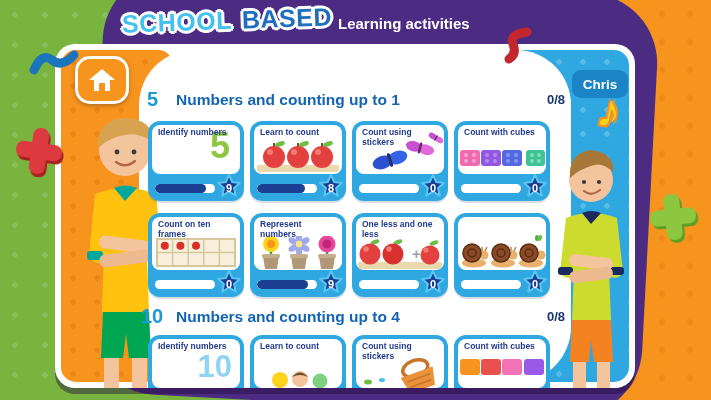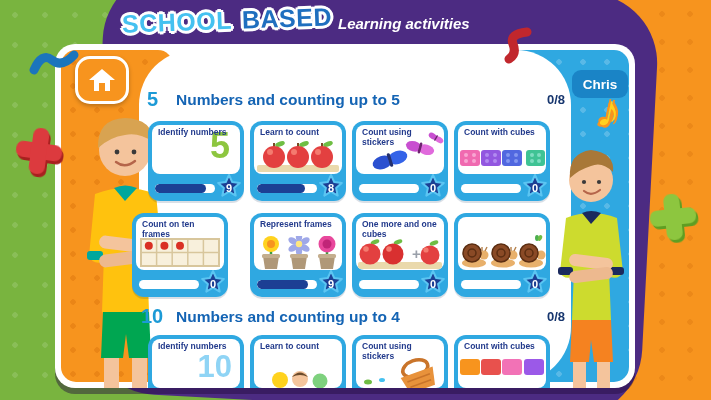--- a/index.html
+++ b/index.html
@@ -21,21 +21,21 @@
   .purple-blob{
     left:95px;top:-18px;width:555px;height:424px;
     background:#4C2B82;border-radius:70px;transform:rotate(3deg);
   }
   
   .logo{left:122px;top:6px;font-size:25px;font-weight:800;letter-spacing:.5px;
     transform:rotate(-2deg);z-index:9;white-space:nowrap;
     text-shadow:-2px -2px 0 #fff,2px -2px 0 #fff,-2px 2px 0 #fff,2px 2px 0 #fff,0 3px 0 #fff,3px 0 0 #fff,-3px 0 0 #fff,0 -3px 0 #fff;}
   .logo .w1{color:#45C1F0;margin-right:10px;}
   .logo .w2{color:#1F6FBF;}
-  .subtitle{left:338px;top:15px;color:#fff;font-weight:bold;font-size:15px;z-index:9;font-style:italic;}
+  .subtitle{left:338px;top:15px;color:#fff;font-weight:bold;font-size:15px;z-index:9;}
   
   .card{left:55px;top:44px;width:580px;height:344px;background:#fff;border-radius:20px;
     overflow:hidden;z-index:5;box-shadow:0 6px 0 rgba(35,10,60,.45);}
   .orange-strip{left:6px;top:6px;bottom:6px;width:112px;border-radius:15px;
     background-color:#F7941E;
     background-image:radial-gradient(rgba(215,110,10,.40) 2.5px, transparent 3px);
     background-size:24px 24px;}
   .bluebg{left:420px;top:6px;right:6px;bottom:6px;border-radius:15px;
     background-color:#2FA8E1;
     background-image:radial-gradient(rgba(255,255,255,.20) 2.5px, transparent 3px);
@@ -149,21 +149,21 @@
       <path d="M14 1 L27 12 L22 12 L22 23 L6 23 L6 12 L1 12 Z" fill="#fff"></path>
       <rect x="11" y="15" width="6" height="8" fill="#F7941E"></rect>
     </svg>
   </div>
 
   <div class="abs chris-btn">
     <span>Chris</span>
   </div>
 
   <div class="abs sec-badge" style="left:92px;top:44px">5</div>
-  <div class="abs sec-title" style="left:121px;top:47px">Numbers and counting up to 5</div>
+  <div class="abs sec-title" style="left:121px;top:47px">Numbers and counting up to 1</div>
   <div class="abs sec-score" style="left:448px;top:48px">0/8</div>
 
   <div class="acard" style="left:93px;top:77px">
     <div class="face">
       <span class="figure">5</span>
       <div class="ctitle">Identify numbers</div>
     </div>
     <div class="track">
         <div class="fill" style="width: 85%;"></div>
       </div>
@@ -265,21 +265,21 @@
     </div>
     <div class="track">
         <div class="fill" style="width: 0%;"></div>
       </div>
     <svg class="star" width="26" height="26" viewBox="0 0 26 26">
       <path d="M13 1 l3.2 7 7.6 .9 -5.7 5.1 1.6 7.6 -6.7 -3.9 -6.7 3.9 1.6 -7.6 -5.7 -5.1 7.6 -.9 Z" fill="#1C3F94" stroke="#5BC5F2" stroke-width="2" stroke-linejoin="round"></path>
       <text x="13" y="17.5" text-anchor="middle" font-size="11" font-weight="bold" fill="#fff" font-family="Liberation Sans, sans-serif">0</text>
     </svg>
   </div>
 
-  <div class="acard tall" style="left:77px;top:169px">
+  <div class="acard tall" style="left:93px;top:169px">
     <div class="face">
       <svg class="illus" style="bottom:2px" width="88" height="32">
         <rect x="5" y="3" width="78" height="27" fill="#F8F0DC" stroke="#D8C69C" stroke-width="2"></rect>
         <line x1="20.6" y1="3" x2="20.6" y2="30" stroke="#D8C69C" stroke-width="1.5"></line>
         <line x1="36.2" y1="3" x2="36.2" y2="30" stroke="#D8C69C" stroke-width="1.5"></line>
         <line x1="51.8" y1="3" x2="51.8" y2="30" stroke="#D8C69C" stroke-width="1.5"></line>
         <line x1="67.4" y1="3" x2="67.4" y2="30" stroke="#D8C69C" stroke-width="1.5"></line>
         <line x1="5" y1="16.5" x2="83" y2="16.5" stroke="#D8C69C" stroke-width="1.5"></line>
         <circle cx="12.8" cy="9.8" r="4" fill="#D93025"></circle>
           <circle cx="28.4" cy="9.8" r="4" fill="#D93025"></circle>
@@ -321,21 +321,21 @@
             <rect x="-9" y="18" width="18" height="4" rx="1.5" fill="#C4AE8E"></rect>
           </g>
         <g transform="translate(73,0)">
             <line x1="0" y1="12" x2="0" y2="22" stroke="#3E9E3E" stroke-width="2.5"></line>
             <circle cx="0" cy="8" r="8.5" fill="#E8489C"></circle>
             <circle cx="0" cy="8" r="4.5" fill="#C02578"></circle>
             <path d="M-8 20 H8 L6 33 H-6 Z" fill="#B09878"></path>
             <rect x="-9" y="18" width="18" height="4" rx="1.5" fill="#C4AE8E"></rect>
           </g>
       </svg>
-      <div class="ctitle">Represent frames</div>
+      <div class="ctitle">Represent numbers</div>
     </div>
     <div class="track">
         <div class="fill" style="width: 85%;"></div>
       </div>
     <svg class="star" width="26" height="26" viewBox="0 0 26 26">
       <path d="M13 1 l3.2 7 7.6 .9 -5.7 5.1 1.6 7.6 -6.7 -3.9 -6.7 3.9 1.6 -7.6 -5.7 -5.1 7.6 -.9 Z" fill="#1C3F94" stroke="#5BC5F2" stroke-width="2" stroke-linejoin="round"></path>
       <text x="13" y="17.5" text-anchor="middle" font-size="11" font-weight="bold" fill="#fff" font-family="Liberation Sans, sans-serif">9</text>
     </svg>
   </div>
 
@@ -353,21 +353,21 @@
             <circle cx="37" cy="20" r="10.5" fill="#D93030"></circle>
             <circle cx="33" cy="15" r="2.8" fill="#F47B6F"></circle>
           </g>
         <text x="56" y="25" font-size="15" font-weight="bold" fill="#9AA0AA" font-family="Liberation Sans, sans-serif">+</text>
         <g>
             <ellipse cx="78" cy="9" rx="4.5" ry="2.2" fill="#6FBE44" transform="rotate(-20 78 9)"></ellipse>
             <circle cx="74" cy="21" r="9.5" fill="#E34040"></circle>
             <circle cx="70" cy="16" r="2.6" fill="#F47B6F"></circle>
           </g>
       </svg>
-      <div class="ctitle">One more and one cubes</div>
+      <div class="ctitle">One less and one less</div>
     </div>
     <div class="track">
         <div class="fill" style="width: 0%;"></div>
       </div>
     <svg class="star" width="26" height="26" viewBox="0 0 26 26">
       <path d="M13 1 l3.2 7 7.6 .9 -5.7 5.1 1.6 7.6 -6.7 -3.9 -6.7 3.9 1.6 -7.6 -5.7 -5.1 7.6 -.9 Z" fill="#1C3F94" stroke="#5BC5F2" stroke-width="2" stroke-linejoin="round"></path>
       <text x="13" y="17.5" text-anchor="middle" font-size="11" font-weight="bold" fill="#fff" font-family="Liberation Sans, sans-serif">0</text>
     </svg>
   </div>
 

